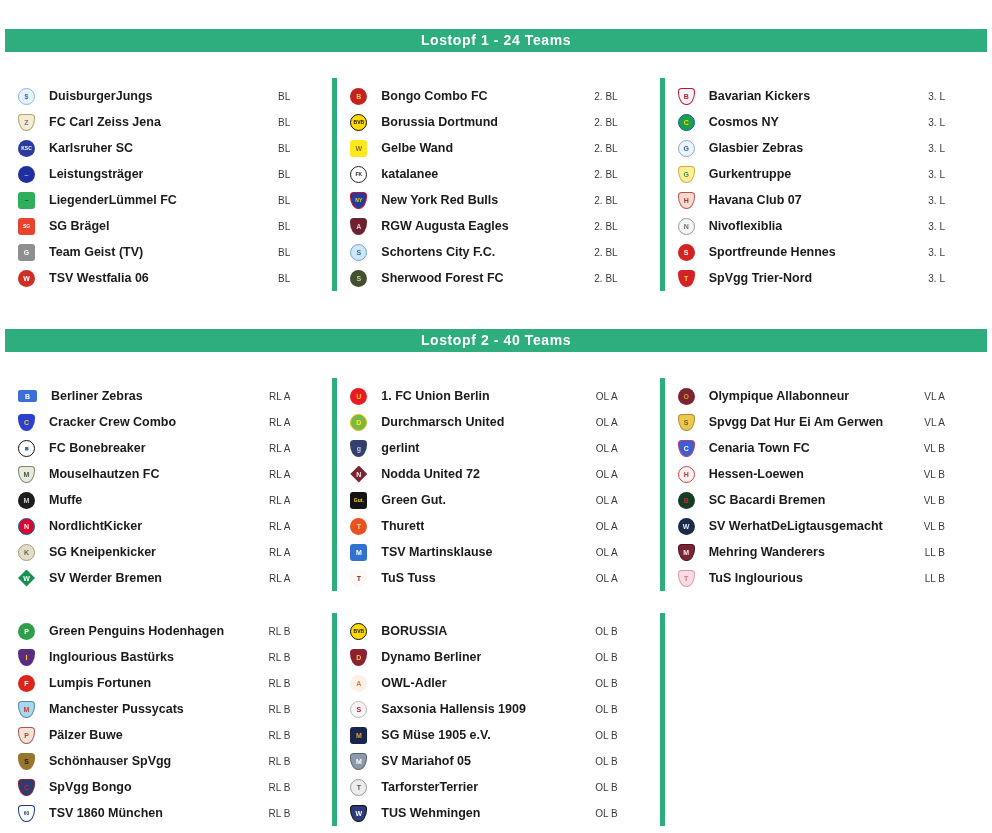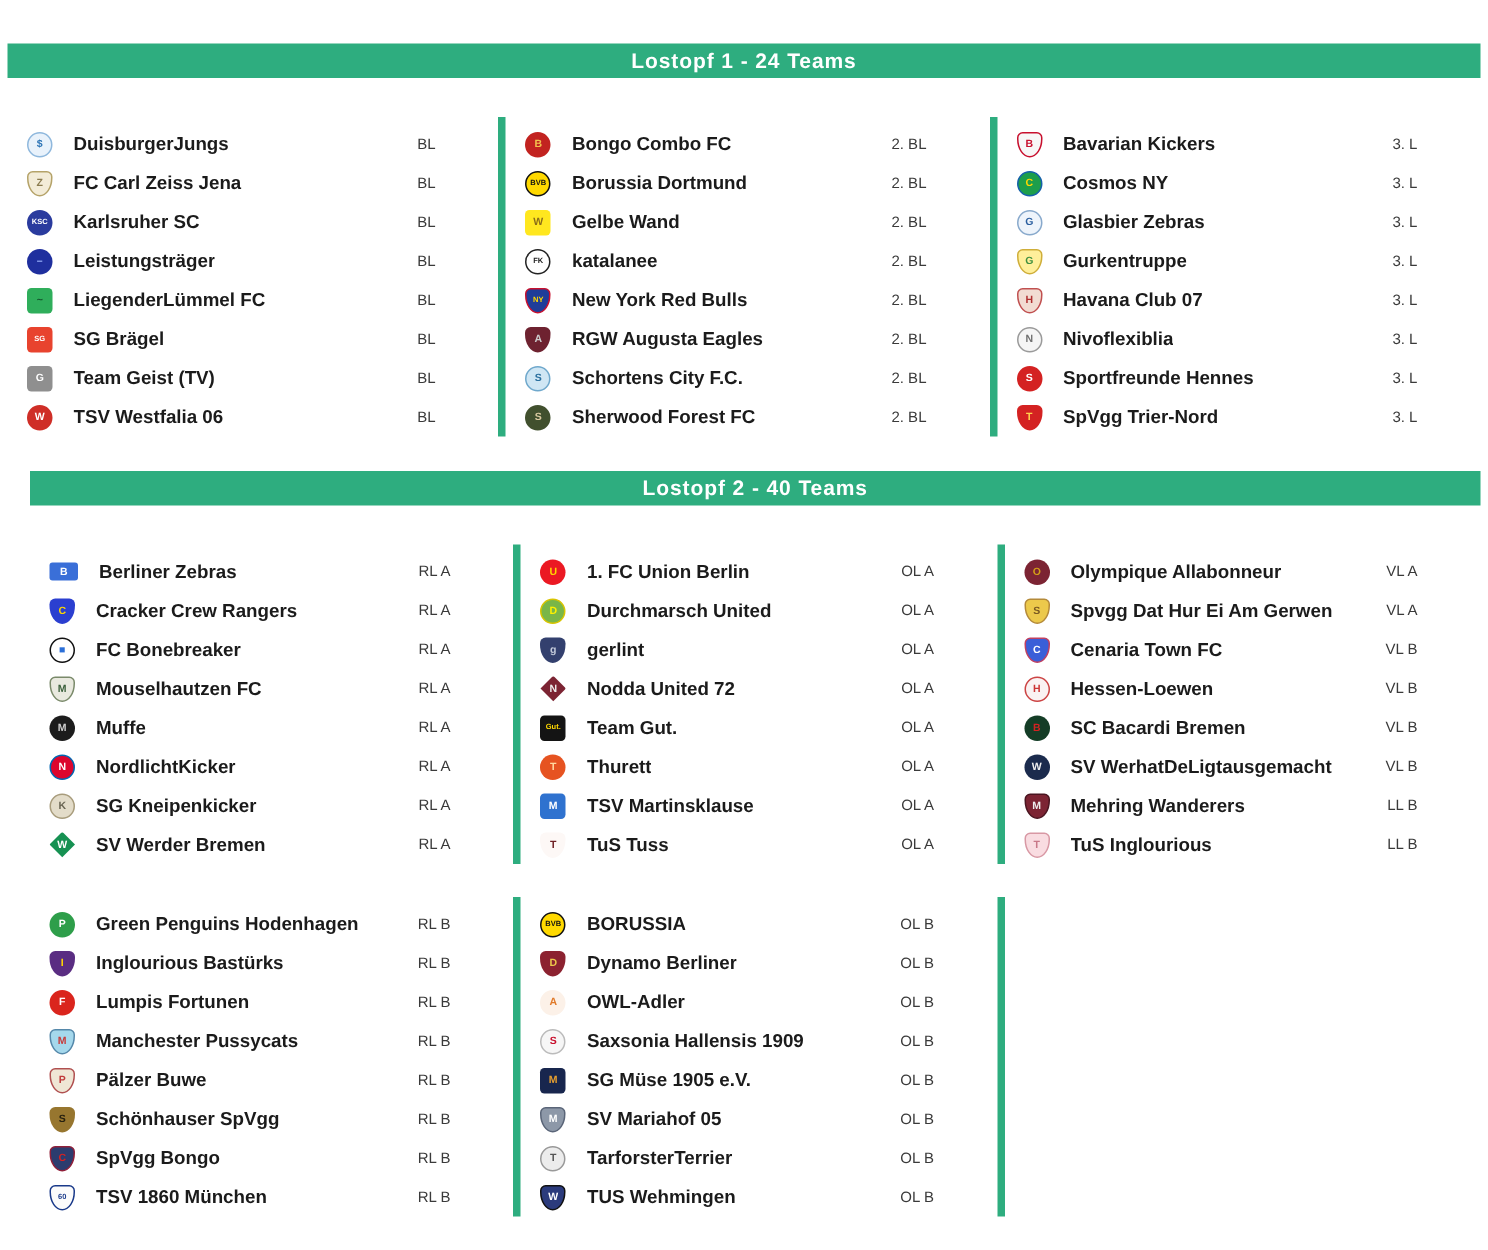--- a/index.html
+++ b/index.html
@@ -1,21 +1,21 @@
 <!DOCTYPE html>
 <html style="--accent: #2ead7f;"><head>
 <meta charset="utf-8">
 <style>
   html,body{margin:0;padding:0;}
   body{
     width:992px;height:833px;overflow:hidden;background:#ffffff;
     font-family:"Liberation Sans",sans-serif;
   }
   .page{width:992px;height:833px;padding-top:29px;box-sizing:border-box;background:#ffffff;}
-  .pot + .pot{margin-top:23px;padding-left:15px;}
+  .pot + .pot{margin-top:38px;}
   .pot-header{
     margin:0 5px;height:23px;line-height:23px;text-align:center;
     background:var(--accent,#2ead7f);color:#ffffff;font-weight:700;
     font-size:14px;letter-spacing:.6px;
   }
   .group{display:flex;margin:26px 5px 0;}
   .group-lower{margin-top:22px;}
   .col{flex:1 1 0;display:flex;min-width:0;align-items:stretch;}
   .vbar{width:5px;flex:0 0 5px;background:var(--accent,#2ead7f);}
   .rows{flex:1;min-width:0;padding:5px 42px 0 13px;}
@@ -188,21 +188,21 @@
     <div class="group">
         <div class="col">
           <div class="rows">
             <div class="row">
               <span class="icon shape-wide" style="background: rgb(58, 111, 216); color: rgb(255, 255, 255);">B</span>
               <span class="name">Berliner Zebras</span>
               <span class="league">RL A</span>
             </div>
             <div class="row">
               <span class="icon shape-shield" style="background: rgb(43, 63, 208); color: rgb(255, 215, 0);">C</span>
-              <span class="name">Cracker Crew Rangers</span>
+              <span class="name">Cracker Crew Combo</span>
               <span class="league">RL A</span>
             </div>
             <div class="row">
               <span class="icon shape-circle" style="background: rgb(255, 255, 255); color: rgb(43, 111, 216); border: 1px solid rgb(17, 17, 17);">■</span>
               <span class="name">FC Bonebreaker</span>
               <span class="league">RL A</span>
             </div>
             <div class="row">
               <span class="icon shape-shield" style="background: rgb(233, 233, 223); color: rgb(58, 95, 58); border: 1px solid rgb(122, 138, 106);">M</span>
               <span class="name">Mouselhautzen FC</span>
@@ -248,21 +248,21 @@
               <span class="name">gerlint</span>
               <span class="league">OL A</span>
             </div>
             <div class="row">
               <span class="icon shape-diamond" style="background: rgb(124, 36, 51); color: rgb(238, 238, 238);">N</span>
               <span class="name">Nodda United 72</span>
               <span class="league">OL A</span>
             </div>
             <div class="row">
               <span class="icon shape-square" style="background: rgb(20, 20, 20); color: rgb(255, 217, 0); font-size: 5px;">Gut.</span>
-              <span class="name">Team Gut.</span>
+              <span class="name">Green Gut.</span>
               <span class="league">OL A</span>
             </div>
             <div class="row">
               <span class="icon shape-circle" style="background: rgb(230, 83, 33); color: rgb(255, 217, 160);">T</span>
               <span class="name">Thurett</span>
               <span class="league">OL A</span>
             </div>
             <div class="row">
               <span class="icon shape-square" style="background: rgb(47, 114, 207); color: rgb(255, 255, 255);">M</span>
               <span class="name">TSV Martinsklause</span>

